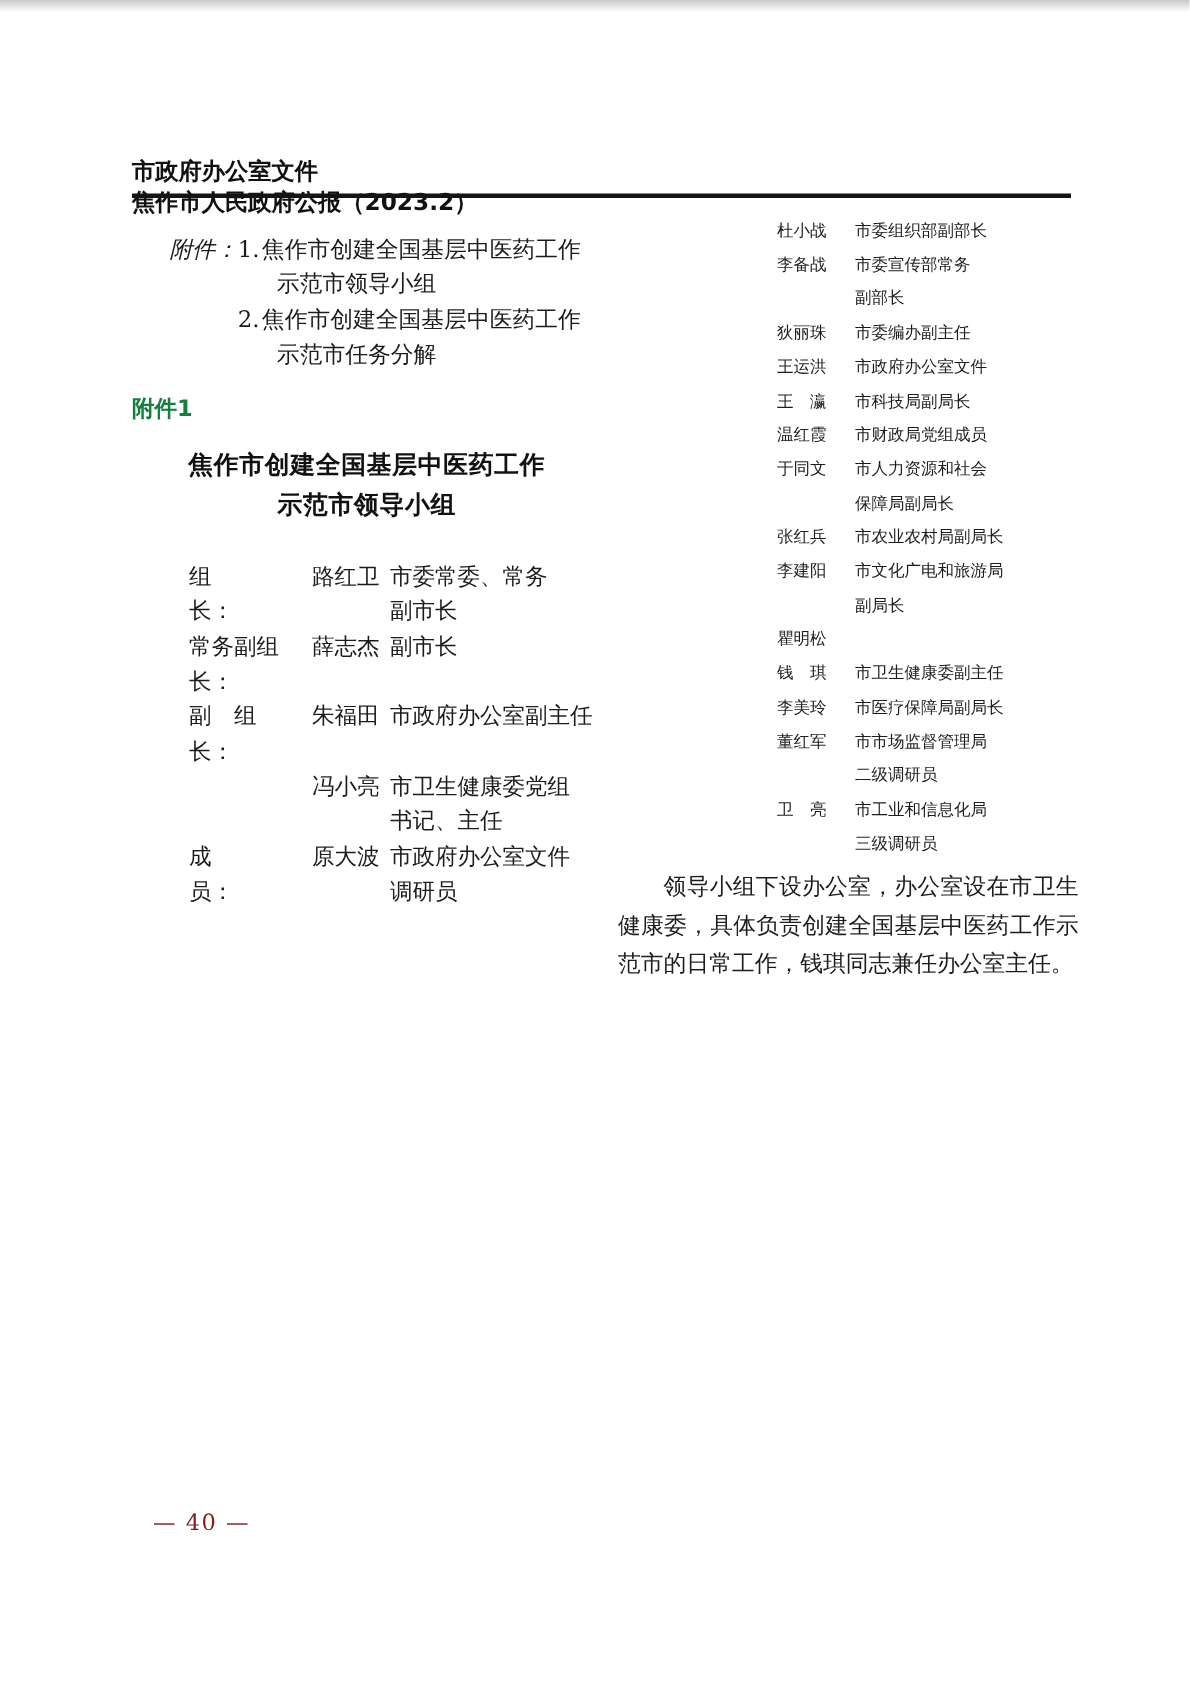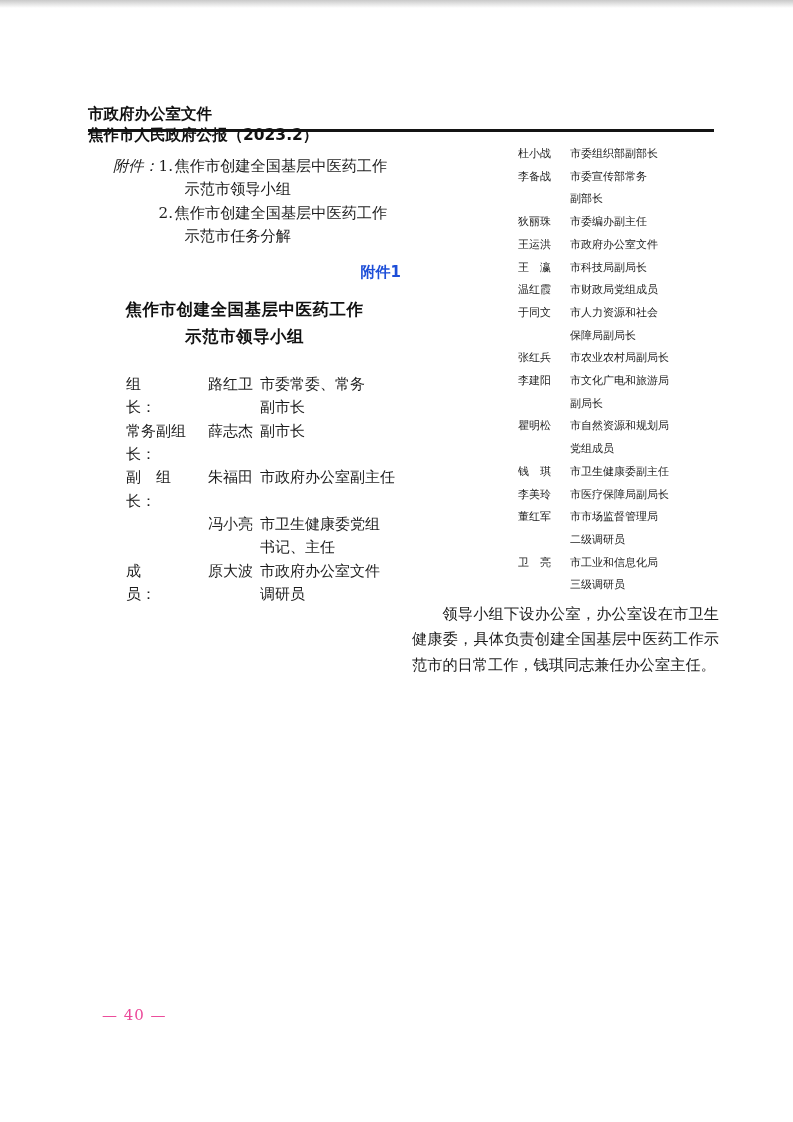--- a/index.html
+++ b/index.html
@@ -38,21 +38,21 @@
     display: flex; font-size: 15.2px; line-height: 23.3px;
   }
   .att-label { flex: none; font-style: italic; }
   .att-item  { display: flex; }
   .att-num   { flex: none; width: 16px; }
   .att-line.wrap { padding-left: 10px; }
 
   .annex-label {
     margin-top: 15px;
     font-family: "DejaVu Sans", "Liberation Sans", sans-serif;
-    font-weight: bold; font-size: 15px; color: #1d4ed8; text-align: right;
+    font-weight: bold; font-size: 15px; color: #15803d;
   }
   .doc-title {
     margin: 14px 0 0 0; text-align: center;
     font-family: "DejaVu Sans", "Liberation Sans", sans-serif;
     font-weight: bold; font-size: 16.5px; line-height: 27px; color: #111;
     letter-spacing: 0.5px;
   }
 
   .roster { margin-top: 23px; padding-left: 28px; font-size: 15px; line-height: 23.3px; }
   .roster-row { display: flex; margin-left: 10px; }
@@ -63,21 +63,21 @@
   .members { padding-left: 106px; font-size: 11px; line-height: 22.7px; }
   .member-row { display: flex; }
 
   .closing {
     margin-top: 5px; text-indent: 2em;
     font-size: 15.2px; line-height: 25.4px;
   }
 
   .page-number {
     position: absolute; left: 102px; top: 1006px;
-    font-size: 15px; color: #ec4899; letter-spacing: 1px;
+    font-size: 15px; color: #7f1d1d; letter-spacing: 1px;
   }
 </style>
 </head>
 <body>
 
 <div class="scan-edge"></div>
 
 <div class="header">
   <span>市政府办公室文件</span>
   <span>焦作市人民政府公报（2023.2）</span>
@@ -209,24 +209,20 @@
       </div>
       <div class="member-row">
         <span class="name">李建阳</span>
         <div class="desc">
           <div>市文化广电和旅游局</div>
           <div>副局长</div>
         </div>
       </div>
       <div class="member-row">
         <span class="name">瞿明松</span>
-        <div class="desc">
-          <div>市自然资源和规划局</div>
-          <div>党组成员</div>
-        </div>
       </div>
       <div class="member-row">
         <span class="name">钱　琪</span>
         <div class="desc">
           <div>市卫生健康委副主任</div>
         </div>
       </div>
       <div class="member-row">
         <span class="name">李美玲</span>
         <div class="desc">

